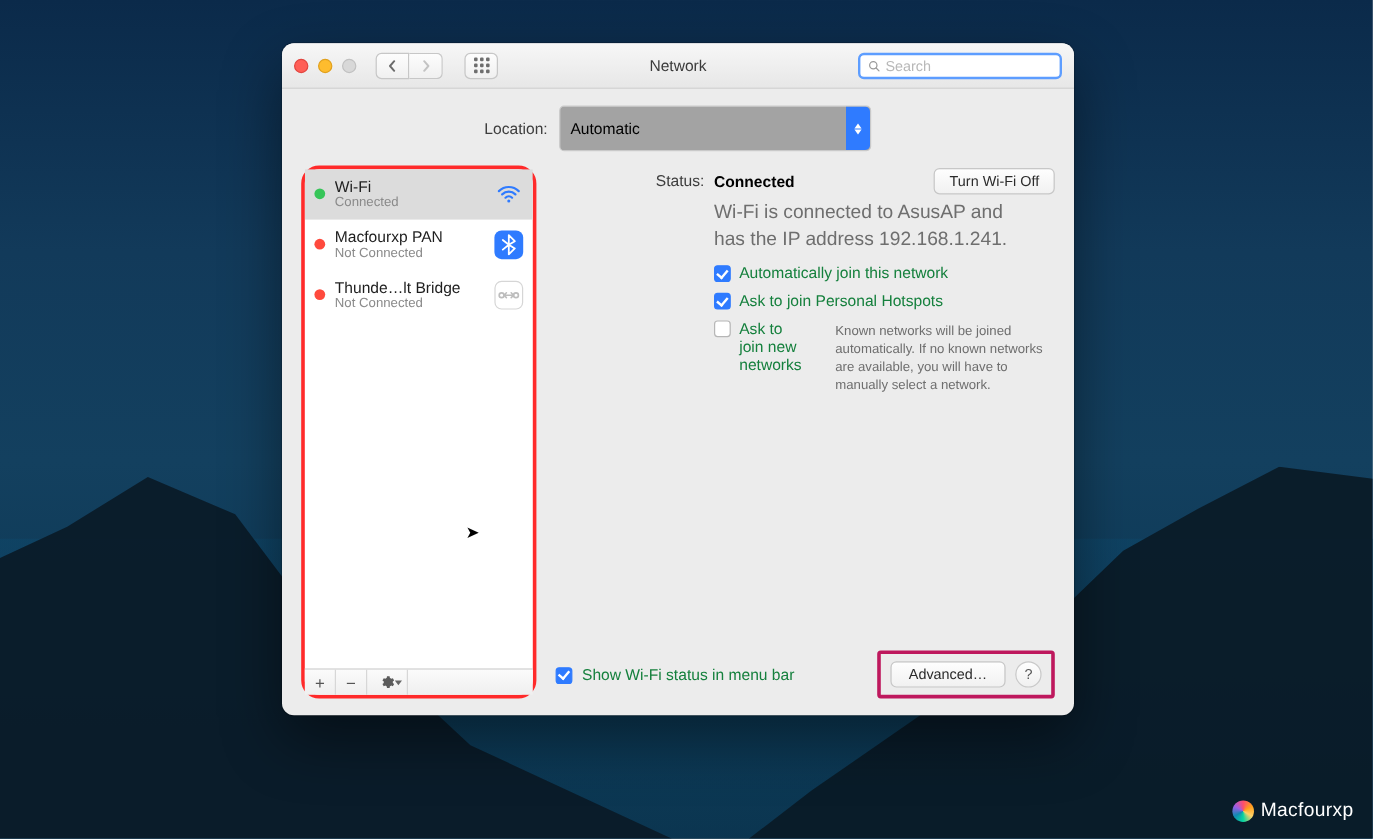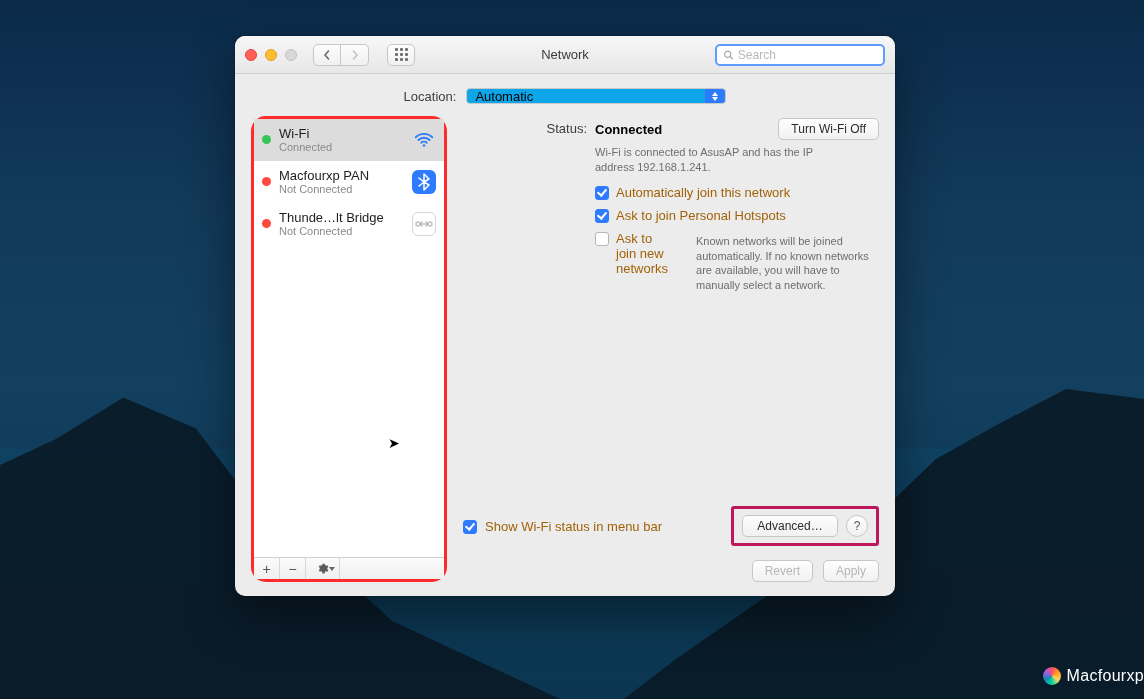--- a/index.html
+++ b/index.html
@@ -12,21 +12,21 @@
   .bg-rock-left, .bg-rock-right {
     position:absolute; bottom:0; background:#0a1a26;
     clip-path: polygon(0 100%, 0 55%, 10% 50%, 22% 42%, 35% 48%, 42% 58%, 55% 70%, 70% 85%, 100% 100%);
   }
   .bg-rock-left { left:0; width:560px; height:520px; opacity:.9;}
   .bg-rock-right {
     right:0; width:520px; height:500px; opacity:.92;
     clip-path: polygon(100% 100%, 100% 40%, 85% 38%, 72% 45%, 60% 52%, 50% 62%, 35% 74%, 10% 92%, 0 100%);
   }
   .bg-water{position:absolute;left:0;right:0;bottom:0;height:250px;background:linear-gradient(180deg,#0e4668 0%,#0c3b58 100%);opacity:.6;}
-  .watermark{position:absolute;right:0;bottom:14px;color:#fff;font-size:16px;font-weight:500;letter-spacing:.3px;display:flex;align-items:flex-end;gap:6px;}
+  .watermark{position:absolute;right:16px;bottom:14px;color:#fff;font-size:16px;font-weight:500;letter-spacing:.3px;display:flex;align-items:flex-end;gap:6px;}
   .wm-logo{width:18px;height:18px;border-radius:50%;background:conic-gradient(#ff4d6d,#ff9f1c,#ffd166,#06d6a0,#118ab2,#9b5de5,#ff4d6d);}
 
   
   .window {
     position:absolute; left:235px; top:36px; width:660px; height:560px;
     background:#ececec; border-radius:10px;
     box-shadow:0 20px 50px rgba(0,0,0,.45), 0 0 0 1px rgba(0,0,0,.15);
     display:flex; flex-direction:column; overflow:hidden;
   }
   .titlebar{
@@ -47,21 +47,21 @@
   .grid-dots span{width:3px;height:3px;background:#6e6e6e;border-radius:1px}
   .title-label{position:absolute;left:0;right:0;text-align:center;font-size:13px;color:#3b3b3b;font-weight:400;pointer-events:none}
   .search{margin-left:auto;width:170px;height:22px;border:2px solid #5d9dff;border-radius:5px;background:#fff;display:flex;align-items:center;padding:0 6px;gap:4px}
   .search svg{width:12px;height:12px;stroke:#8c8c8c}
   .search input{border:none;outline:none;font-size:12px;width:100%;color:#1d4ed8;background:transparent}
   .search input::placeholder{color:#b8b8b8}
 
   .body{flex:1;display:flex;flex-direction:column;padding:14px 16px 14px 16px}
   .location-row{display:flex;align-items:center;justify-content:center;gap:10px;margin-bottom:12px}
   .label-r{font-size:13px;color:#3d3d3d;text-align:right}
-  .select{height:16px;background:#0ea5e9;border:1px solid #c9c9c9;border-radius:4px;display:flex;align-items:center;padding:0 24px 0 8px;font-size:13px;position:relative;min-width:0}
+  .select{height:38px;background:#a3a3a3;border:1px solid #c9c9c9;border-radius:4px;display:flex;align-items:center;padding:0 24px 0 8px;font-size:13px;position:relative;min-width:0}
   .select .caret{position:absolute;right:0;top:0;width:20px;height:100%;background:#2f7bff;border-radius:0 4px 4px 0;display:flex;flex-direction:column;align-items:center;justify-content:center;gap:1px}
   .select .caret::before,.select .caret::after{content:"";border-left:3px solid transparent;border-right:3px solid transparent}
   .select .caret::before{border-bottom:4px solid #fff}
   .select .caret::after{border-top:4px solid #fff}
   .loc-select{width:260px}
 
   .main{flex:1;display:flex;gap:14px}
   .sidebar{width:196px;display:flex;flex-direction:column;border:3px solid #ff2a2a;border-radius:15px;background:#fff;position:relative}
   .srv-list{flex:1;overflow:auto}
   .srv{display:flex;align-items:center;gap:8px;padding:7px 8px;border-bottom:1px solid rgba(0,0,0,0)}
@@ -83,27 +83,27 @@
   .gear-combo{width:34px}
 
   .detail{flex:1;padding:2px 0 0 2px;display:flex;flex-direction:column}
   .row{display:flex;align-items:flex-start;margin-bottom:10px}
   .row .lbl{width:132px;text-align:right;font-size:13px;color:#3d3d3d;padding-right:8px;padding-top:3px}
   .row .val{flex:1}
   .status-line{display:flex;align-items:center;gap:10px}
   .status-strong{font-weight:600;font-size:13px}
   .btn{height:22px;padding:0 12px;background:linear-gradient(#fefefe,#f1f1f1);border:1px solid #c7c7c7;border-radius:5px;font-size:12px;color:#2b2b2b;display:inline-flex;align-items:center;justify-content:center}
   .btn.disabled{color:#b6b6b6}
-  .status-desc{font-size:11px;color:#6e6e6e;margin-top:5px;line-height:1.35;max-width:250px}
+  .status-desc{font-size:16px;color:#6e6e6e;margin-top:5px;line-height:1.35;max-width:250px}
   .net-select{width:232px}
   .chk-row{display:flex;align-items:flex-start;gap:7px;margin-bottom:8px}
   .chk{width:14px;height:14px;border-radius:3px;border:1px solid #b6b6b6;background:#fff;flex-shrink:0;display:flex;align-items:center;justify-content:center;margin-top:1px}
   .chk.checked{background:#2f7bff;border-color:#2f7bff}
   .chk.checked::after{content:"";width:4px;height:7px;border:solid #fff;border-width:0 2px 2px 0;transform:rotate(40deg);margin-bottom:2px}
-  .chk-label{font-size:13px;color:#a16207}
+  .chk-label{font-size:13px;color:#15803d}
   .chk-desc{font-size:11px;color:#6e6e6e;line-height:1.35;margin-top:3px;max-width:230px}
   .bottom-bar{display:flex;align-items:center;gap:8px;margin-top:auto}
   .adv-box{border:3px solid #be185d;border-radius:3px;padding:6px 8px;display:flex;align-items:center;gap:8px;margin-left:auto}
   .help-btn{width:22px;height:22px;border-radius:50%;background:linear-gradient(#fefefe,#f0f0f0);border:1px solid #c9c9c9;display:flex;align-items:center;justify-content:center;font-size:12px;color:#555}
   .footer{display:flex;justify-content:flex-end;gap:10px;margin-top:14px}
   .cursor{position:absolute;left:388px;top:435px;font-size:14px;color:#000;pointer-events:none}
 </style>
 </head>
 <body>
 
@@ -255,24 +255,20 @@
 
         <div class="bottom-bar">
           <div class="chk checked"></div>
           <span class="chk-label">Show Wi-Fi status in menu bar</span>
           <div class="adv-box">
             <span class="btn" style="width:96px">Advanced…</span>
             <span class="help-btn">?</span>
           </div>
         </div>
 
-        <div class="footer">
-          <span class="btn disabled">Revert</span>
-          <span class="btn disabled">Apply</span>
-        </div>
       </div>
     </div>
   </div>
 </div>
 
 <div class="cursor">➤</div>
 
 <div class="watermark">
   <span class="wm-logo"></span>
   <span>Macfourxp</span>

